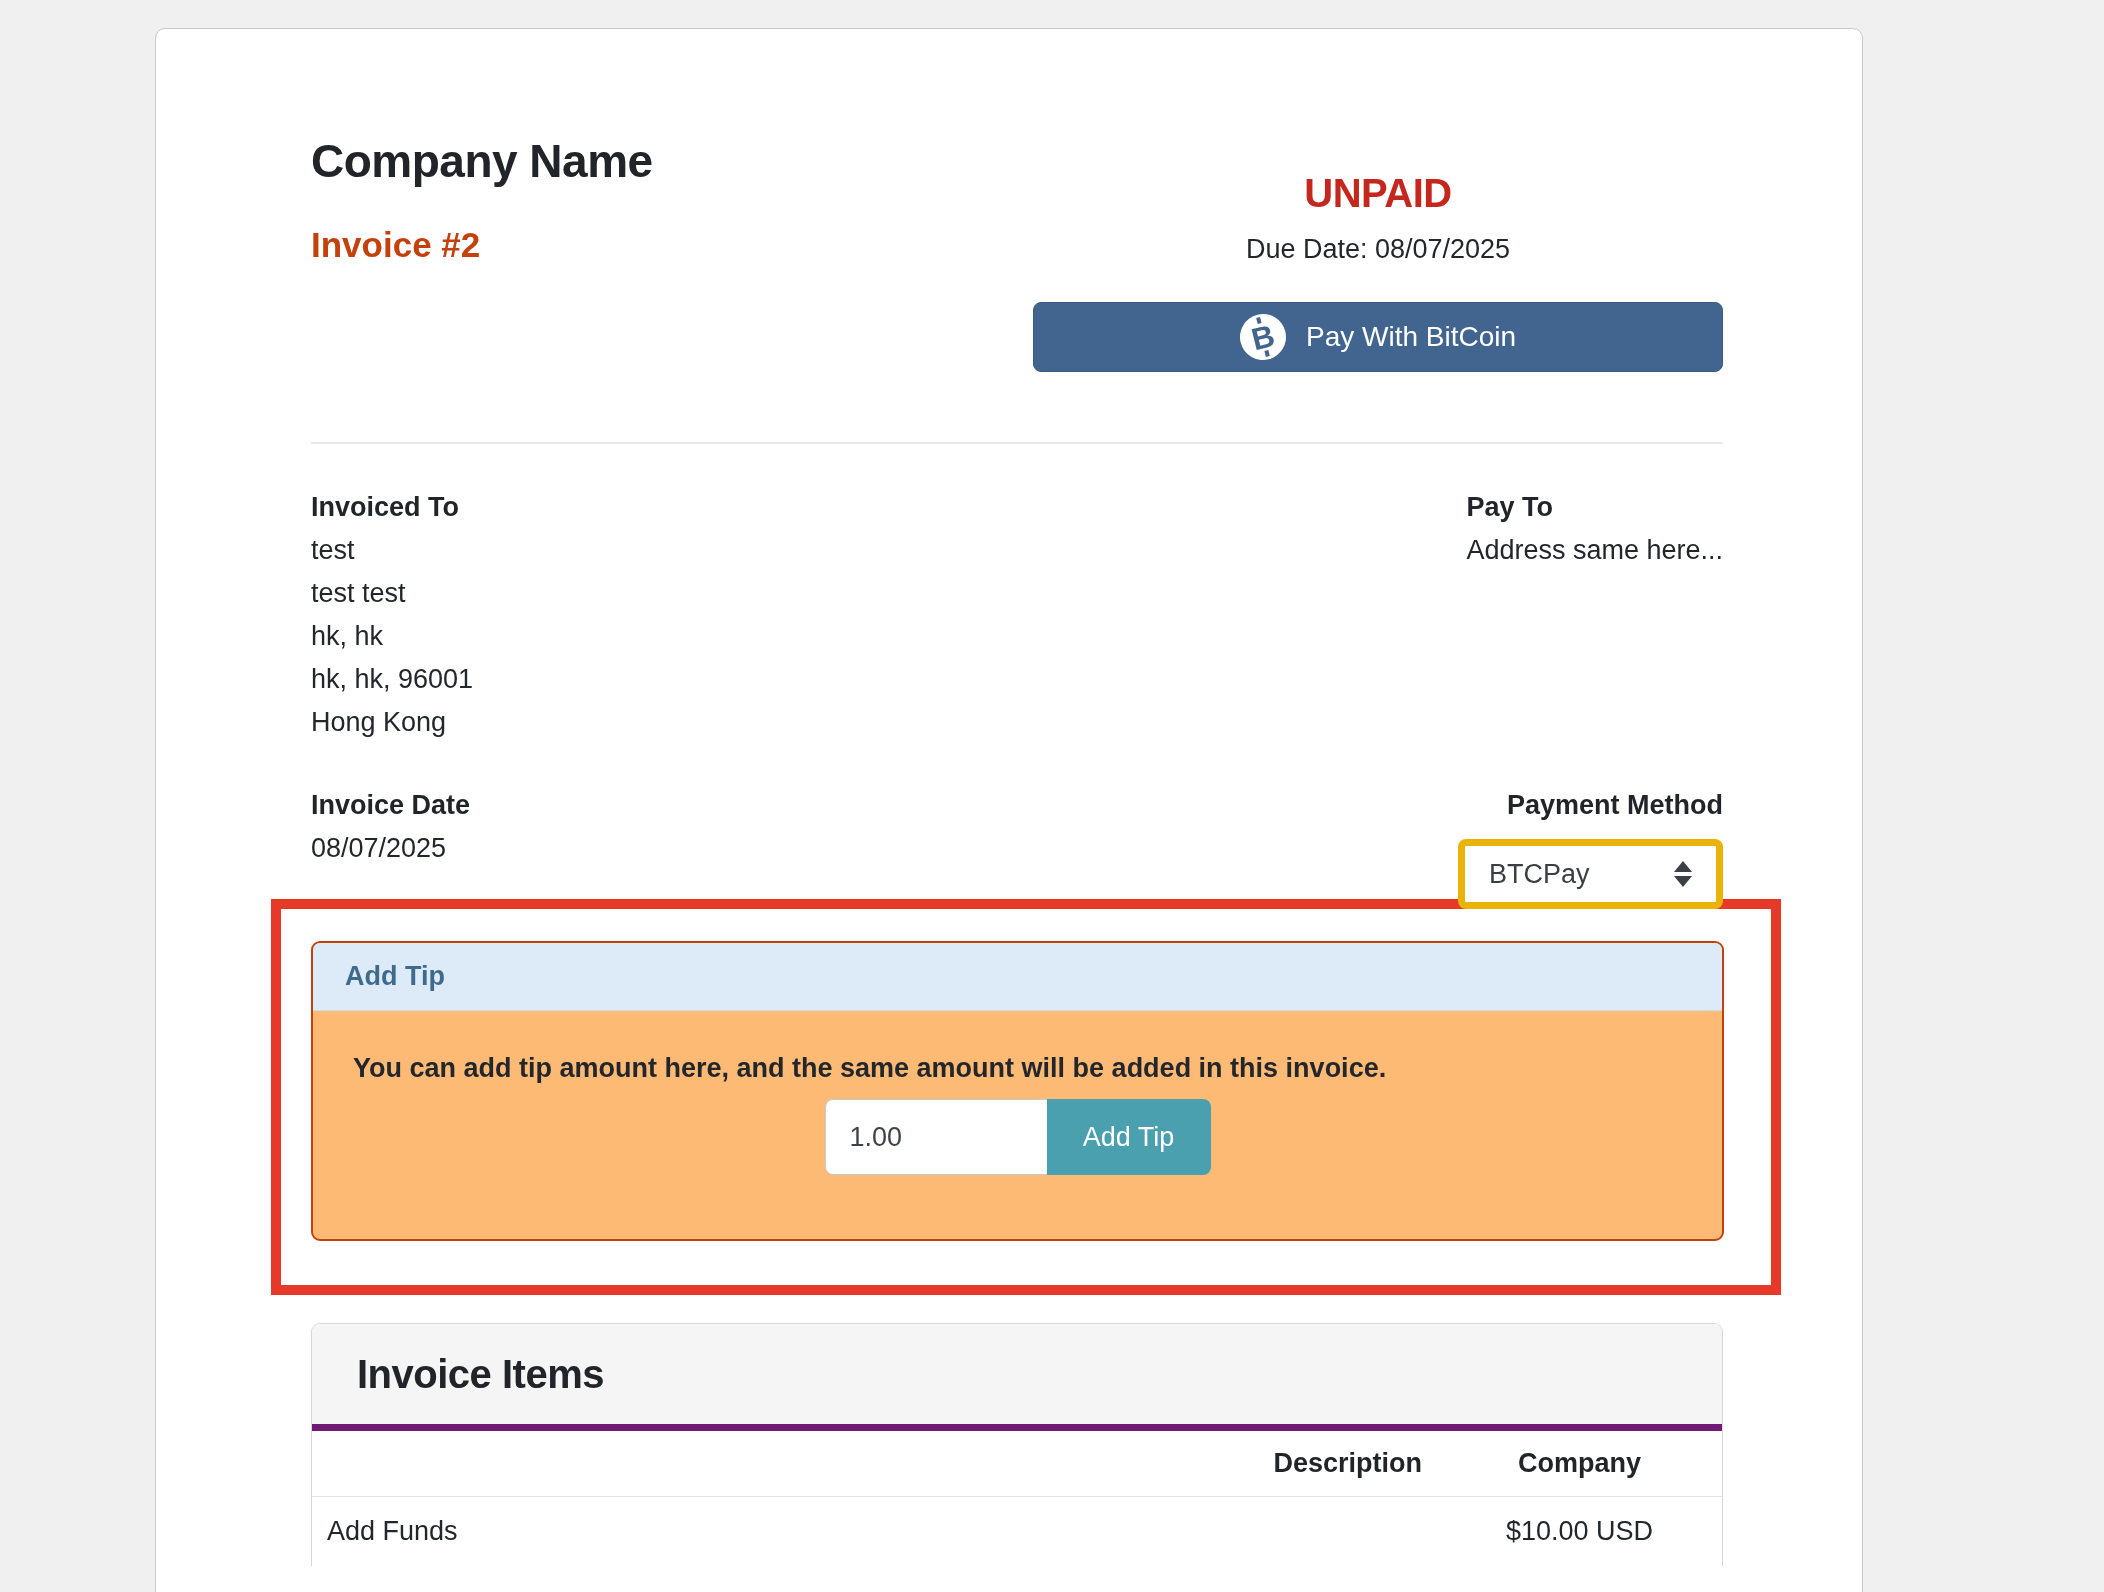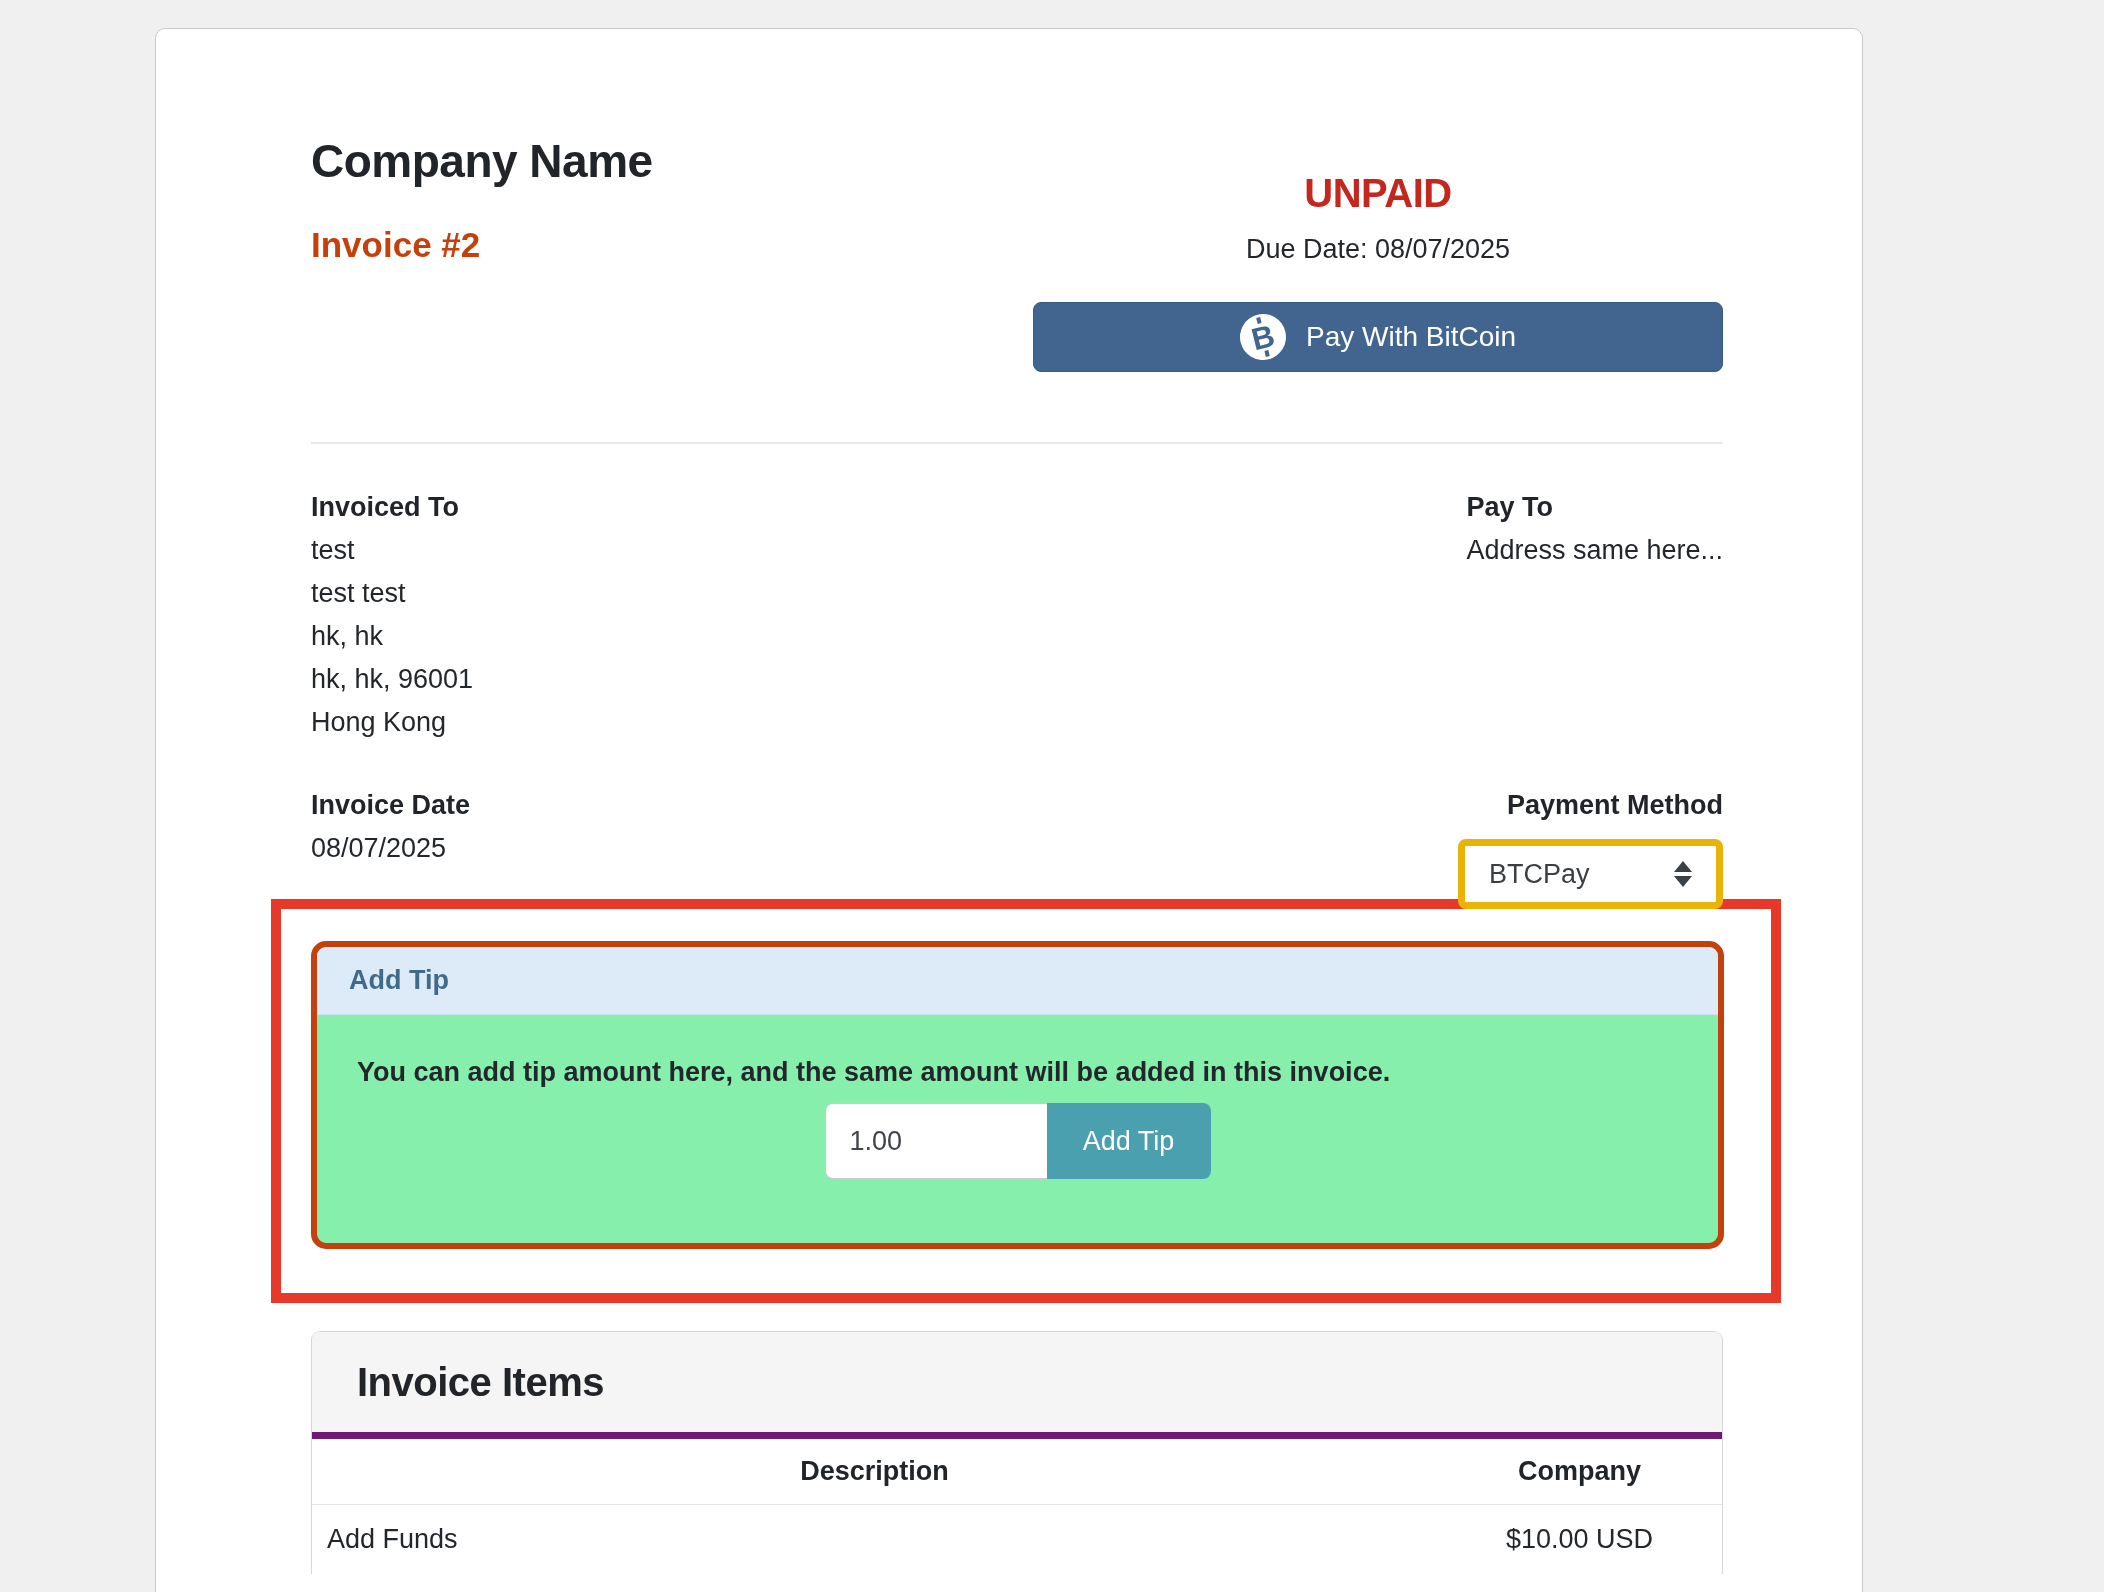--- a/index.html
+++ b/index.html
@@ -58,42 +58,42 @@
   .pm-arrows .down { bottom:2px; border-top:11px solid #3a4047; }
   
   .highlight-box {
     position:relative; z-index:1;
     margin:-10px -58px 0 -40px;
     border:10px solid #e6392a;
     padding:32px 47px 44px 30px;
     background:transparent;
   }
   
-  .tip-panel { border:6px solid #c2410c; border-radius:15px; overflow:hidden; background:#86efac; }
+  .tip-panel { border:2px solid #c2410c; border-radius:9px; overflow:hidden; background:#fdba74; }
   .tip-panel-head { background:#dcebf7; border-bottom:1px solid #c9dff0; padding:17px 32px; }
   .tip-panel-title { font-size:27px; font-weight:700; color:#3f6a8c; line-height:33px; margin:0; }
   .tip-panel-body { padding:40px 40px 64px 40px; font-size:27px; line-height:34px; }
   .tip-bold { font-weight:700; color:#23272c; margin:0 0 14px 0; }
   .tip-prompt { margin:0 0 26px 0; }
   .tip-form { display:flex; justify-content:center; }
   .tip-input {
     width:222px; height:76px; border:1px solid #c6cbd0; border-right:none;
     border-radius:8px 0 0 8px; padding:0 24px; font-size:27px; color:#3f444a;
     font-family:inherit; outline:none; background:#fff;
   }
   .tip-btn {
     width:164px; height:76px; background:#4aa0ae; border:none; border-radius:0 8px 8px 0;
     color:#ffffff; font-size:27px; cursor:pointer; font-family:inherit;
   }
   
   .items-panel { margin-top:28px; border:1px solid #d7d7d9; border-bottom:none; border-radius:9px 9px 0 0; overflow:hidden; background:#fff; }
   .items-head { background:#f5f5f6; padding:26px 45px; border-bottom:7px solid #701a75; }
   .items-title { font-size:40px; font-weight:700; color:#212529; margin:0; line-height:48px; letter-spacing:-0.5px; }
   .items-table { width:100%; border-collapse:collapse; font-size:27px; }
-  .items-table th { font-weight:700; color:#212529; text-align:center; padding:16px 15px; border-bottom:1px solid #e2e4e7; background:#fff; line-height:33px; }
+  .items-table th { font-weight:700; color:#212529; text-align:right; padding:16px 15px; border-bottom:1px solid #e2e4e7; background:#fff; line-height:33px; }
   .items-table td { padding:18px 15px; color:#23272c; line-height:33px; }
   .items-table .amount-col { text-align:center; width:285px; }
 </style>
 </head>
 <body>
 
 <div class="invoice-card">
 
   <div class="header-row">
     <div>

